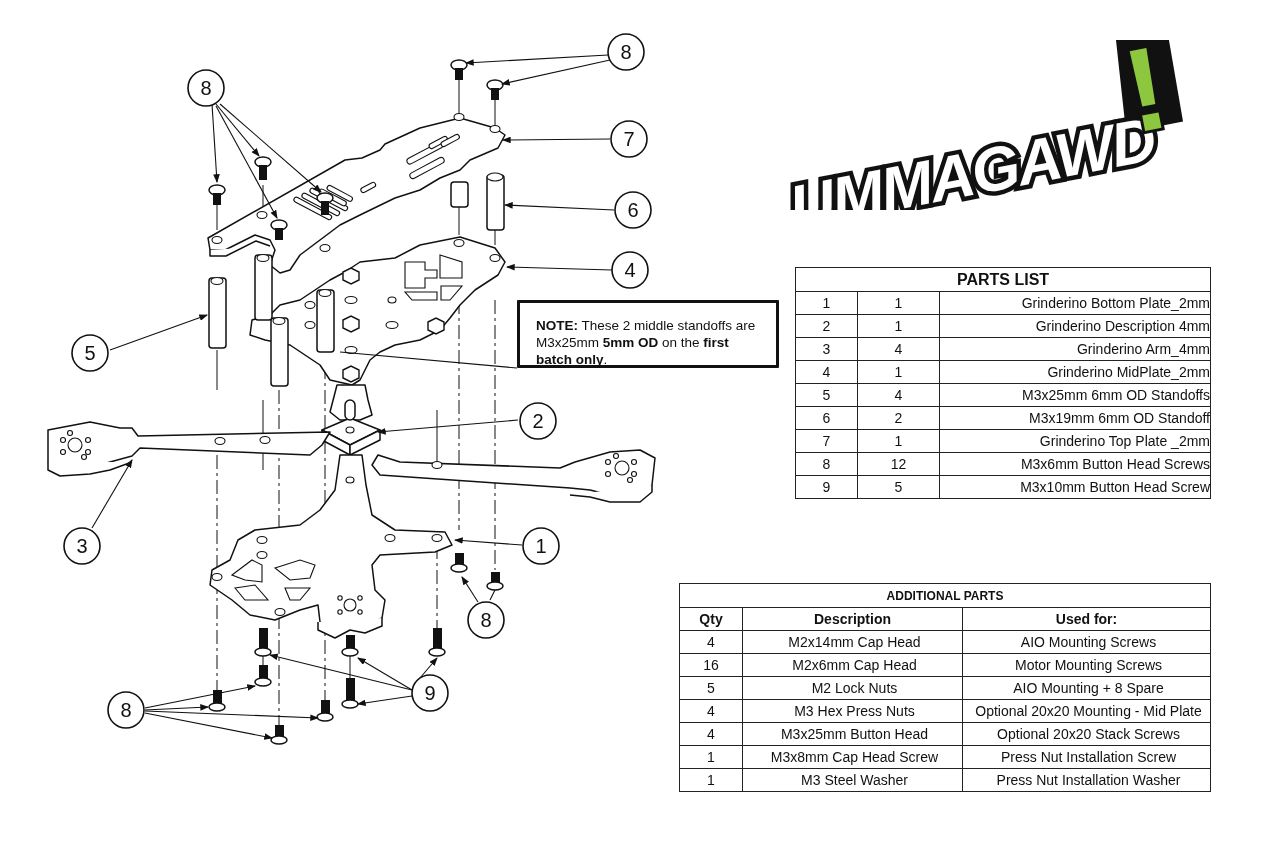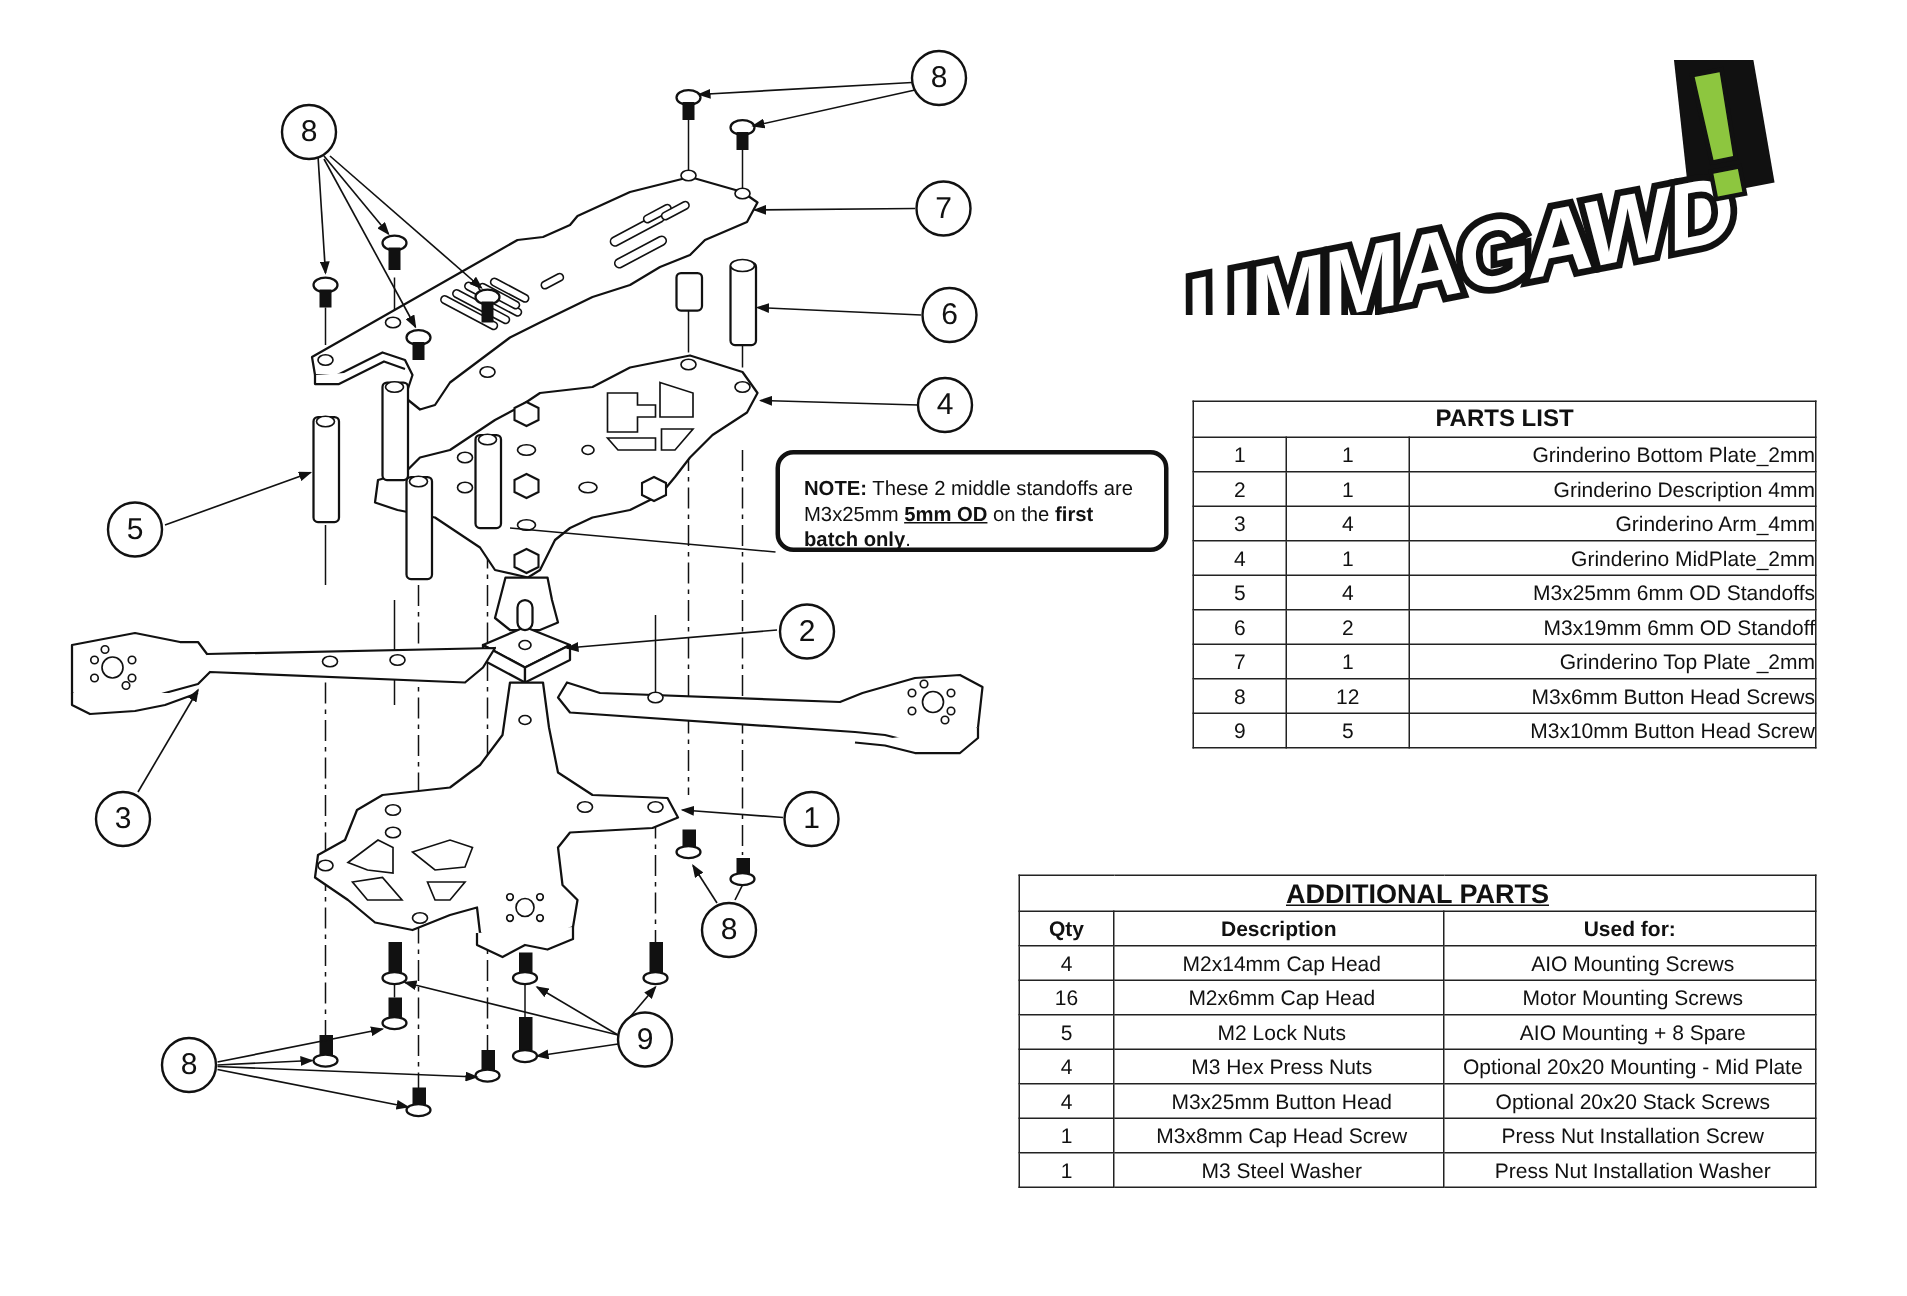--- a/index.html
+++ b/index.html
@@ -7,23 +7,23 @@
   #diagram{position:absolute;left:0;top:0;width:1271px;height:864px;}
   .balloon circle{fill:#fff;stroke:#111;stroke-width:1.6;}
   .balloon text{font-family:"Liberation Sans",sans-serif;font-size:20px;text-anchor:middle;dominant-baseline:central;fill:#111;}
   .leader{stroke:#111;stroke-width:1.1;fill:none;}
   .part{fill:#fff;stroke:#111;stroke-width:1.5;stroke-linejoin:round;}
   .hole{fill:#fff;stroke:#111;stroke-width:1.1;}
   .axis{stroke:#111;stroke-width:1;fill:none;}
   .dash{stroke:#111;stroke-width:1;stroke-dasharray:14 4 3 4;fill:none;}
   .screw{fill:#111;}
   #logo{position:absolute;left:775px;top:40px;width:440px;height:170px;}
-  #note{position:absolute;left:517px;top:300px;width:262px;height:68px;border:3px solid #111;border-radius:12px;box-sizing:border-box;padding:14px 0 0 16px;font-size:13.5px;line-height:17px;background:#fff;}
+  #note{position:absolute;left:517px;top:300px;width:262px;height:68px;border:3px solid #111;border-radius:1px;box-sizing:border-box;padding:14px 0 0 16px;font-size:13.5px;line-height:17px;background:#fff;}
   #note b{font-weight:bold;}
-  #note .u{font-weight:bold;text-decoration:underline;}
+  #note .u{font-weight:bold;}
   table{border-collapse:collapse;position:absolute;background:#fff;font-size:14px;padding-left:44px;}
   td,th{border:1.3px solid #222;padding:0;height:22px;line-height:20px;}
   th{font-weight:bold;font-size:14px;}
   .title{font-size:16px;height:23px;}
   #parts{left:795px;top:267px;width:416px;}
   #parts td.c{text-align:center;}
   #parts td.d{text-align:right;padding-left:4px;}
   #additional{left:679px;top:583px;width:532px;}
   #additional td.c{text-align:center;}
   #additional td.d{text-align:center;padding-left:4px;}
@@ -398,21 +398,21 @@
 </table>
 
 <table id="additional">
   <colgroup>
       <col style="width:63px">
       <col style="width:220px">
       <col>
     </colgroup>
   <tbody>
       <tr>
-        <th colspan="3" class="title" style="font-size:18px;text-decoration:underline;">ADDITIONAL PARTS</th>
+        <th colspan="3" class="title" style="font-size:12px;">ADDITIONAL PARTS</th>
       </tr>
   <tr>
     <th>Qty</th>
     <th>Description</th>
     <th>Used for:</th>
   </tr>
   </tbody>
     <tbody id="additional-body">
       <tr>
         <td class="c">4</td>

